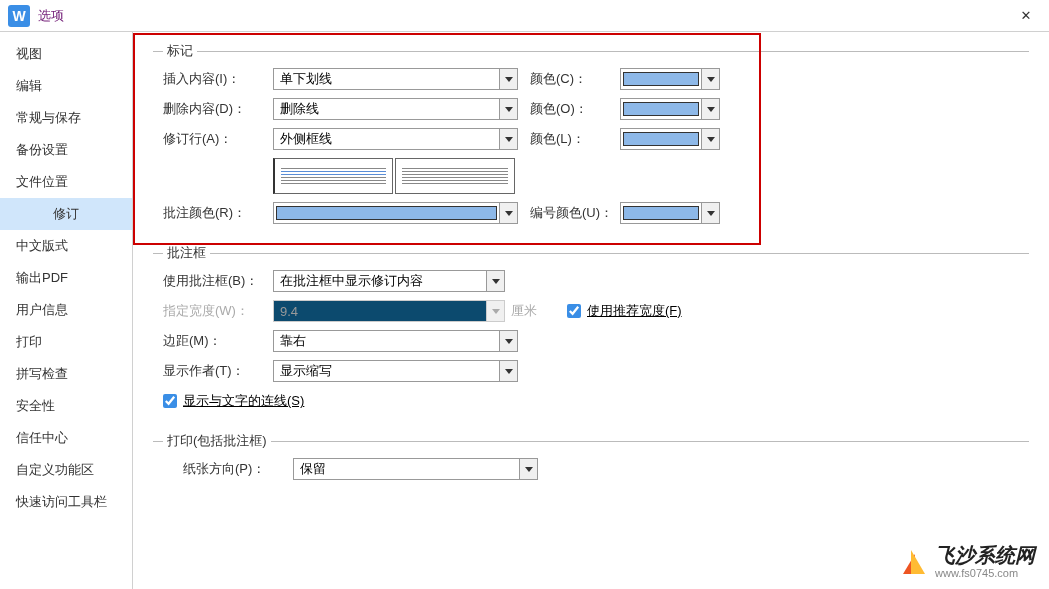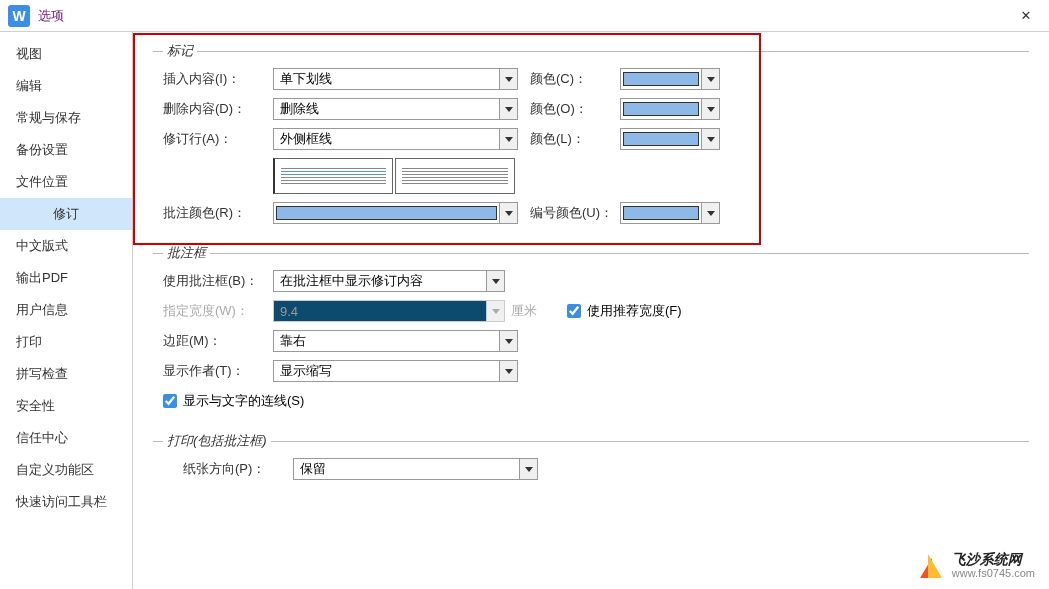--- a/index.html
+++ b/index.html
@@ -13,21 +13,21 @@
 .body { display: flex; height: calc(100% - 32px); }
 .sidebar { width: 133px; border-right: 1px solid #d0d0d0; padding-top: 6px; }
 .sidebar .nav-item { padding: 7px 16px; color: #333; cursor: pointer; }
 .sidebar .nav-item.active { background: #d0e6fb; text-align: center; }
 
 .content { flex: 1; padding: 10px 20px; position: relative; overflow: hidden; }
 
 .red-box { position: absolute; border: 2px solid #cc0000; left: 0px; top: 1px; width: 628px; height: 212px; pointer-events: none; z-index: 5; }
 
 fieldset { border: none; border-top: 1px solid #bbb; padding: 8px 4px 4px 10px; margin-bottom: 8px; }
-fieldset legend { padding: 0 4px; color: #333; font-style: italic; }
+fieldset legend { padding: 0 4px; color: #333; }
 
 .row { display: flex; align-items: center; margin-bottom: 8px; min-height: 22px; }
 .lbl { width: 110px; color: #333; }
 .lbl.disabled { color: #aaa; }
 .lbl2 { width: 90px; margin-left: 12px; color: #333; }
 
 .combo { position: relative; display: inline-flex; align-items: center; border: 1px solid #999; background: #fff; height: 22px; }
 .combo.w240 { width: 245px; }
 .combo.w200 { width: 232px; }
 .combo.disabled { background: #0c4a6e; color: #999; border-color: #ccc; }
@@ -49,28 +49,28 @@
 
 .preview { display: flex; gap: 2px; }
 .preview-pane { width: 120px; height: 36px; border: 1px solid #666; background: #fff; display: flex; flex-direction: column; justify-content: center; gap: 2px; padding: 3px 6px; }
 .preview-pane .ln { height: 1px; background: #888; }
 .preview-pane .ln.blue { background: #5a8dd6; }
 .preview-pane.left-accent { border-left: 2px solid #333; }
 
 .unit { margin-left: 6px; color: #333; }
 .unit.disabled { color: #aaa; }
 
-.chk { display: inline-flex; align-items: center; gap: 6px; cursor: pointer; }
+.chk { display: inline-flex; align-items: center; gap: 6px; cursor: pointer; text-decoration: underline; }
 .chk input { width: 14px; height: 14px; accent-color: #3a8ee6; }
 
 .watermark { position: absolute; right: 14px; bottom: 10px; display: flex; align-items: center; gap: 6px; }
 .watermark .wm-icon { width: 26px; height: 26px; position: relative; }
 .watermark .wm-icon .tri1 { position: absolute; left: 0; bottom: 0; border-left: 12px solid transparent; border-right: 0 solid transparent; border-bottom: 20px solid #e52; }
 .watermark .wm-icon .tri2 { position: absolute; left: 8px; bottom: 0; border-left: 0 solid transparent; border-right: 14px solid transparent; border-bottom: 24px solid #fb3; }
-.watermark .txt-main { font-size: 14px; font-weight: bold; color: #222; font-style: italic; }
+.watermark .txt-main { font-size: 20px; font-weight: bold; color: #222; font-style: italic; }
 .watermark .txt-sub { font-size: 11px; color: #888; display: block; margin-top: -2px; }
 </style>
 </head>
 <body>
 
 <div class="titlebar">
   <div class="app-icon">W</div>
   <div class="title">选项</div>
   <div class="close">
       <span>✕</span>

